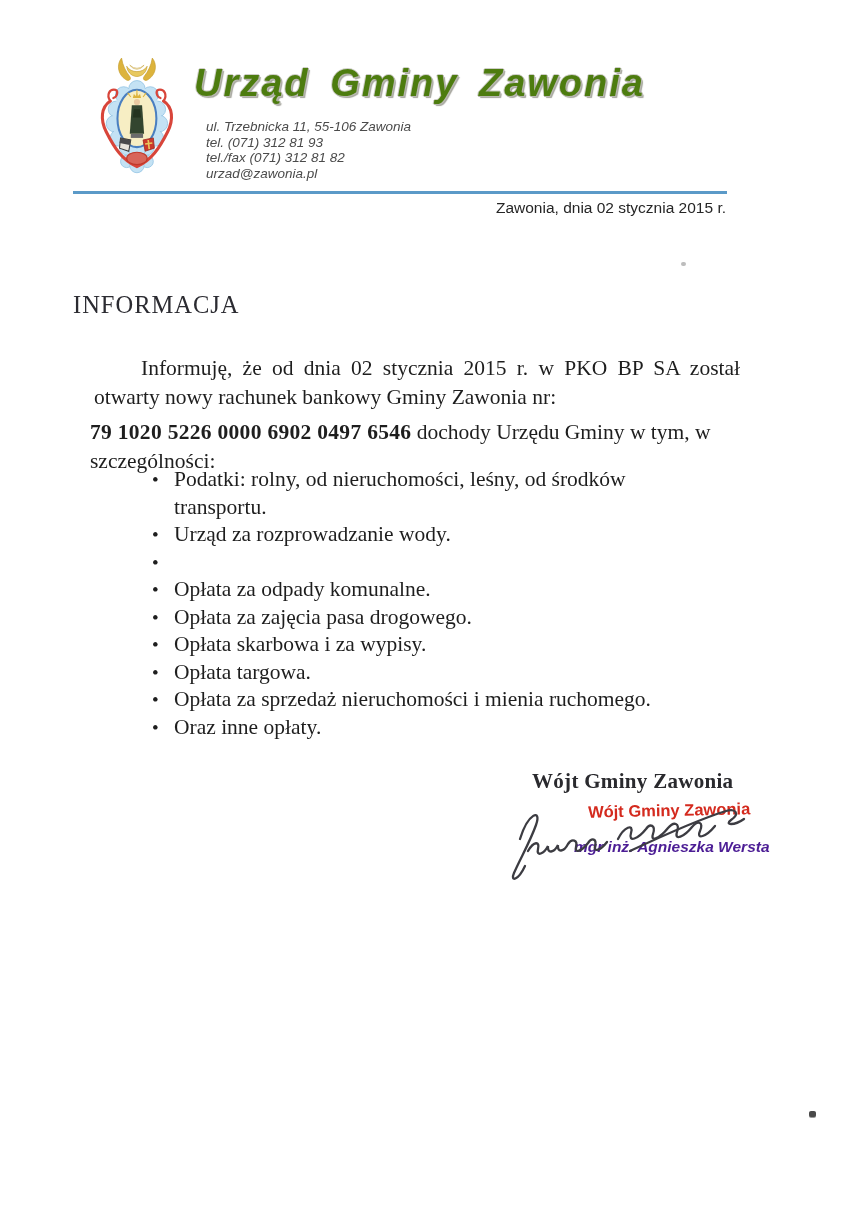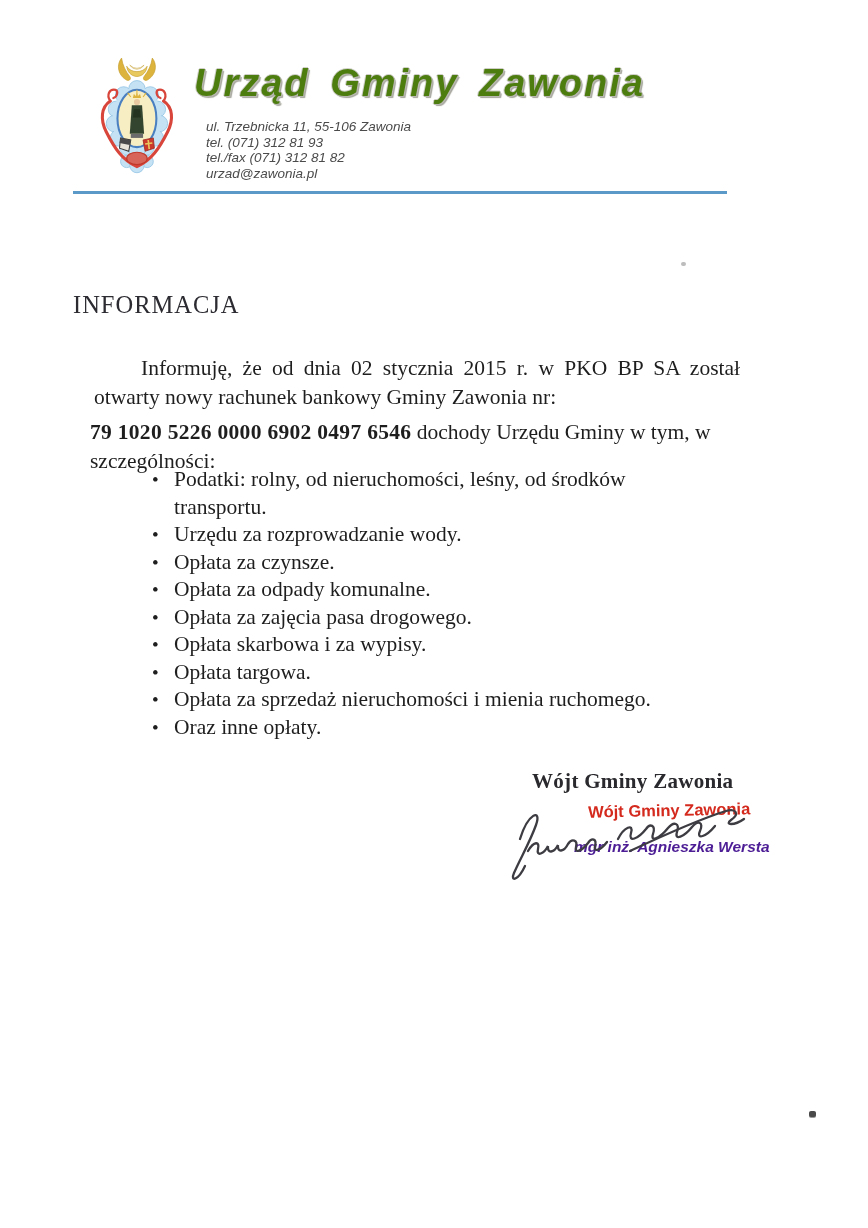--- a/index.html
+++ b/index.html
@@ -140,42 +140,42 @@
 
   <div class="address">
     <div>ul. Trzebnicka 11, 55-106 Zawonia</div>
     <div>tel. (071) 312 81 93</div>
     <div>tel./fax (071) 312 81 82</div>
     <div>urzad@zawonia.pl</div>
   </div>
 
   <div class="rule"></div>
 
+  <div class="date">Zawonia, dnia 02 stycznia 2015 r.</div>
 
   <h1 class="doc-title">INFORMACJA</h1>
 
   <p class="intro">Informuję, że od dnia 02 stycznia 2015 r. w PKO BP SA został otwarty nowy rachunek bankowy Gminy Zawonia nr:</p>
 
   <p class="account">
     <strong>79 1020 5226 0000 6902 0497 6546</strong>
     <span>dochody Urzędu Gminy w tym, w szczególności:</span>
   </p>
 
   <ul class="fees">
       <li>
       <span class="bullet">•</span>
       <span class="fee-text">Podatki: rolny, od nieruchomości, leśny, od środków transportu.</span>
     </li>
       <li>
       <span class="bullet">•</span>
-      <span class="fee-text">Urzędu za rozprowadzanie wody.</span>
-    </li>
-      <li>
-      <span class="bullet">•</span>
-      <span class="fee-text">Opłata za czynsze.</span>
+      <span class="fee-text">Urząd za rozprowadzanie wody.</span>
+    </li>
+      <li>
+      <span class="bullet">•</span>
     </li>
       <li>
       <span class="bullet">•</span>
       <span class="fee-text">Opłata za odpady komunalne.</span>
     </li>
       <li>
       <span class="bullet">•</span>
       <span class="fee-text">Opłata za zajęcia pasa drogowego.</span>
     </li>
       <li>

